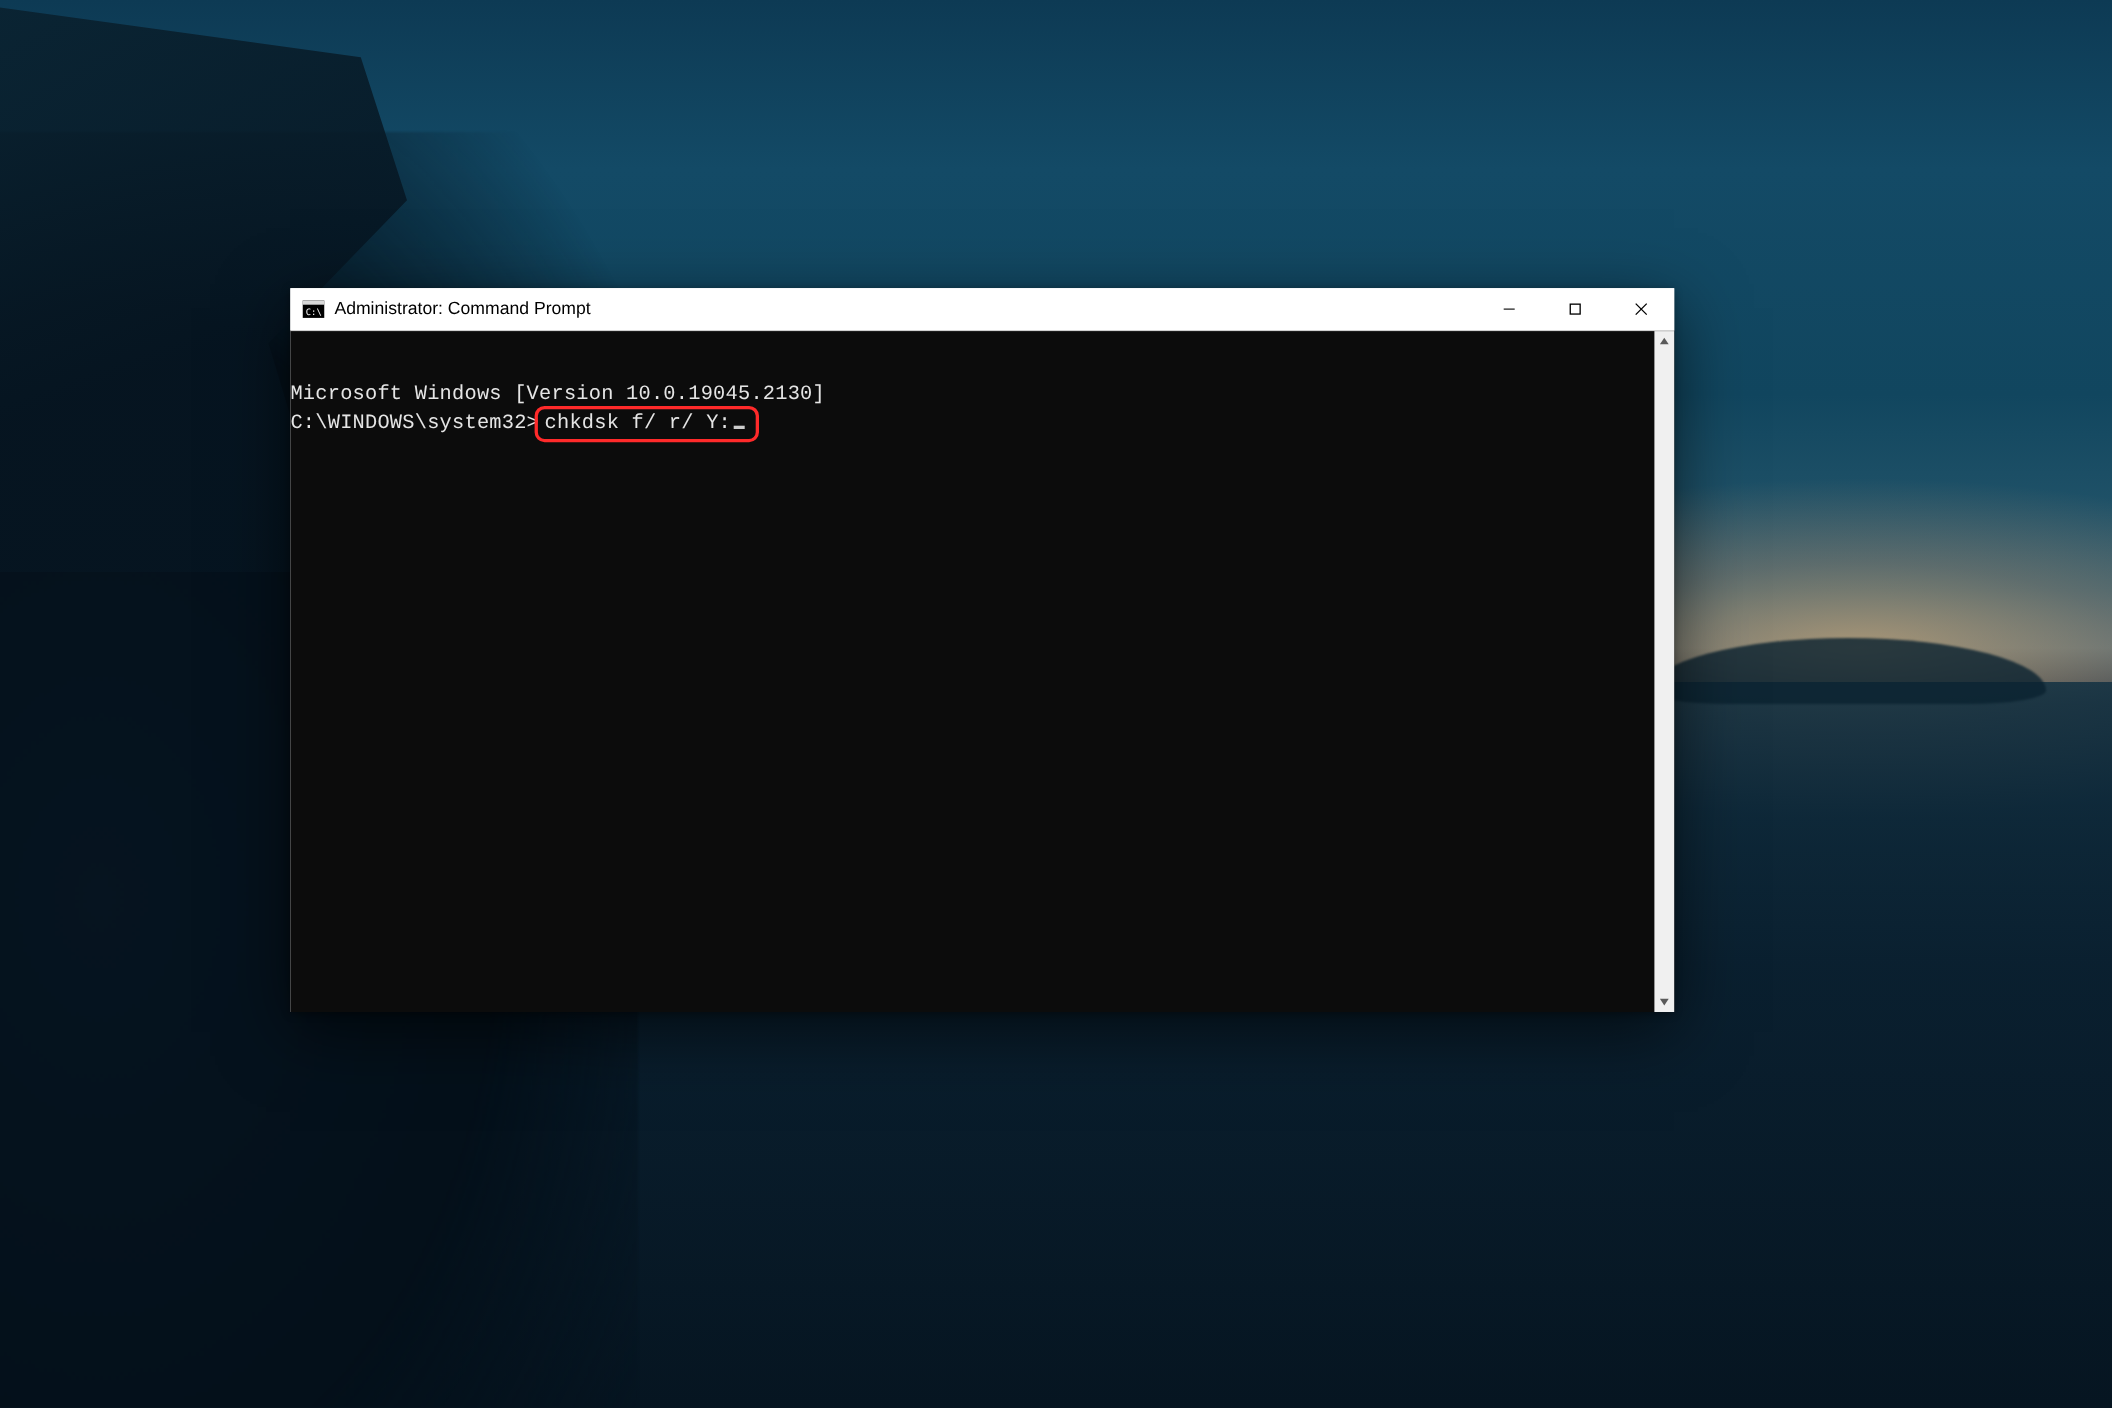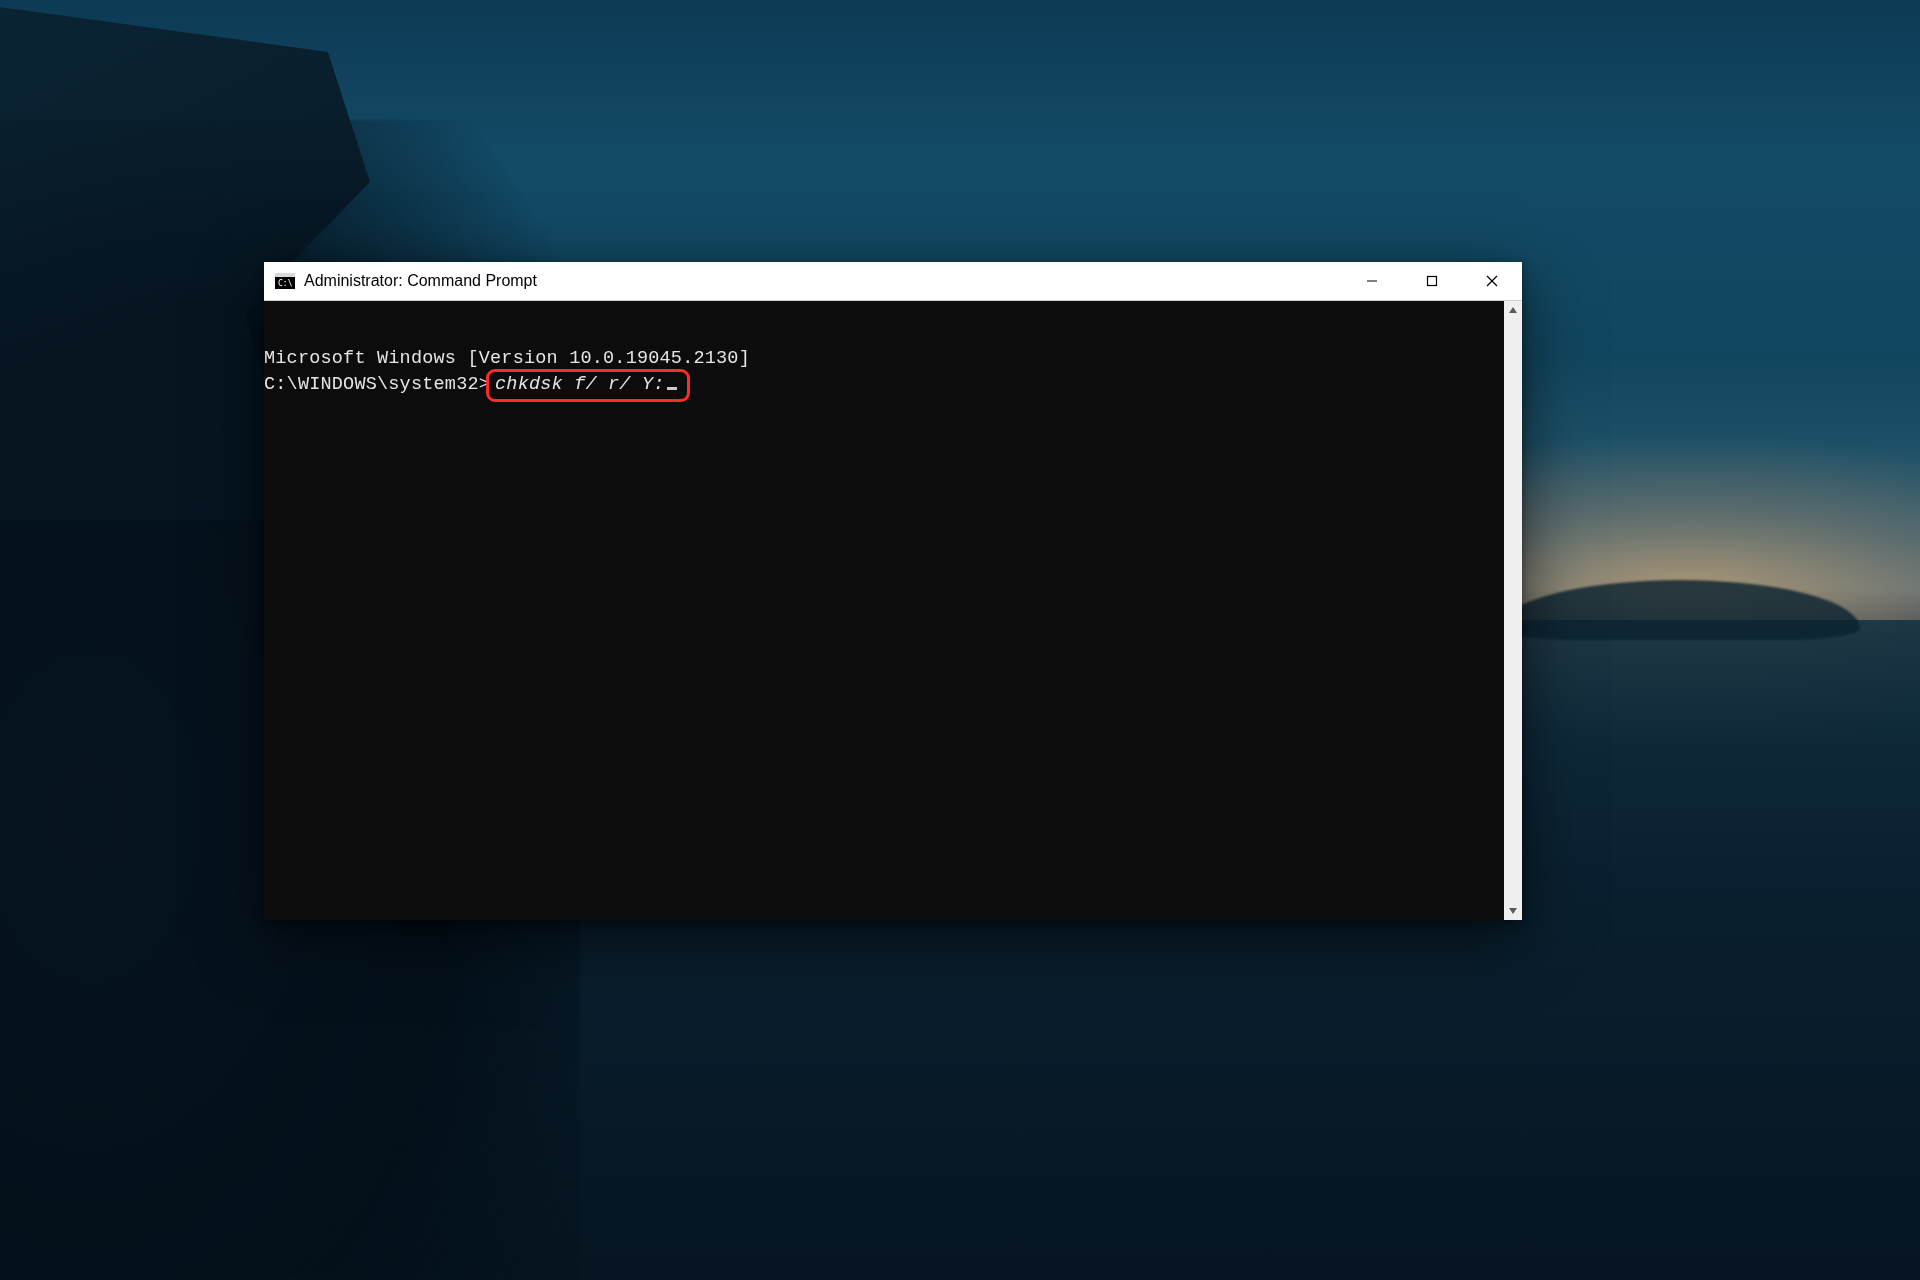--- a/index.html
+++ b/index.html
@@ -142,21 +142,20 @@
   }
   .terminal .line { display: block; }
 
   .prompt-line { display: block; }
   .cmd-highlight {
     display: inline-block;
     border: 3.5px solid #ff2a2a;
     border-radius: 9px;
     padding: 3px 10px 4px 6px;
     margin-left: -4px;
-    font-style: italic;
   }
   .cursor {
     display: inline-block;
     width: 10px;
     height: 3px;
     background: #cccccc;
     vertical-align: -1px;
     margin-left: 2px;
   }
 

